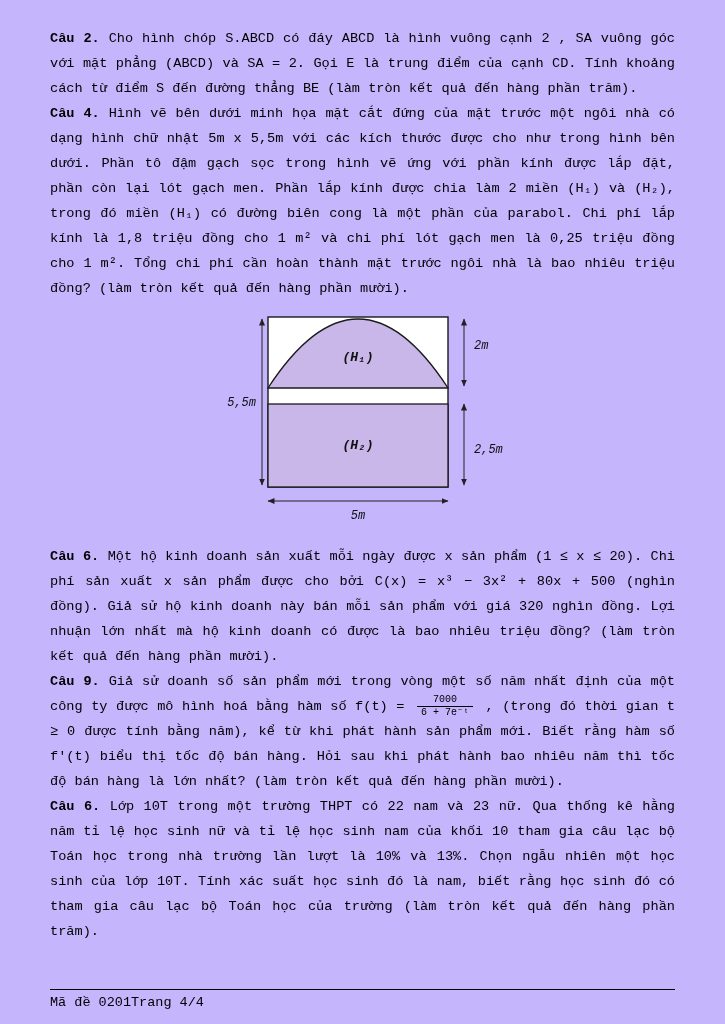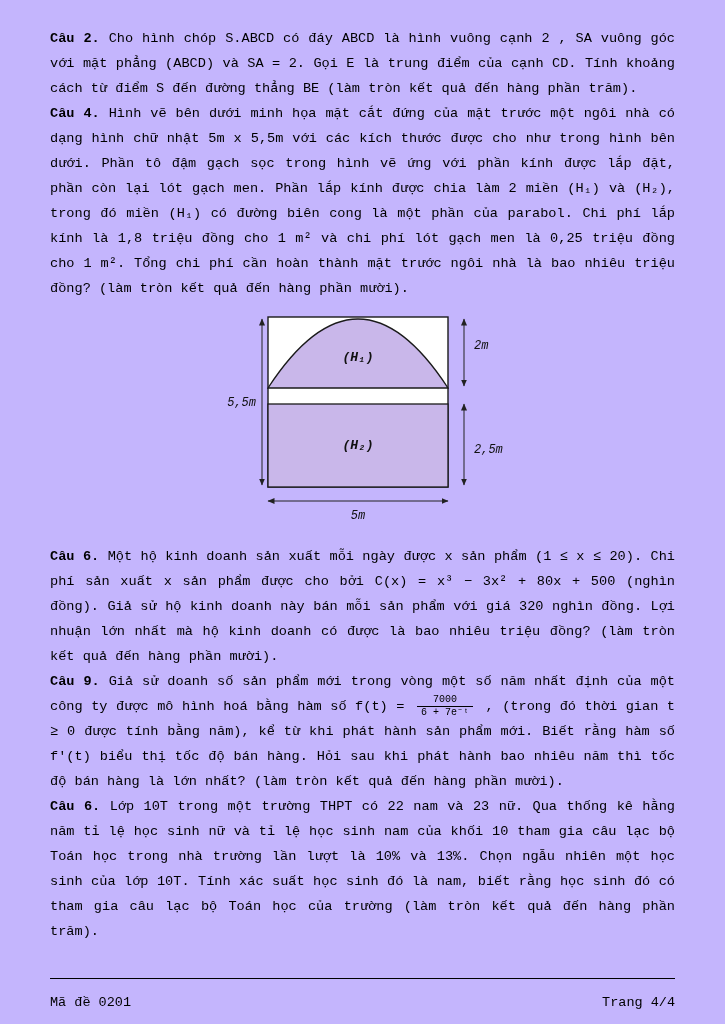--- a/index.html
+++ b/index.html
@@ -14,22 +14,22 @@
   .qlabel { font-weight: bold; }
   .frac { display: inline-block; vertical-align: middle; text-align: center; line-height: 1.15; margin: 0 4px; font-size: 10px; }
   .frac .num { display: block; border-bottom: 1px solid #000; padding: 0 4px; }
   .frac .den { display: block; padding: 0 4px; }
   .figure-wrap { margin: 6px 0 8px 118px; }
   .fig-dim { font-style: italic; font-size: 12px; fill: #111; }
   .fig-label { font-style: italic; font-weight: bold; font-size: 13px; text-anchor: middle; fill: #111; }
   .end { text-align: center; font-weight: bold; font-style: italic; margin: 16px 0 0 0; }
   .footer {
     position: absolute; left: 50px; right: 50px; bottom: 14px;
-    border-top: 1px solid #000; padding-top: 16px;
-    display: flex; justify-content: space-between; font-size: 13.5px; margin-top: 32px;
+    border-top: 1px solid #000; padding-top: 5px;
+    display: flex; font-size: 13.5px; margin-top: 32px;
   }
 </style>
 </head>
 <body>
 
 <div class="page">
   <main class="content">
 
     <p class="para">
       <b class="qlabel">Câu 2.</b>

